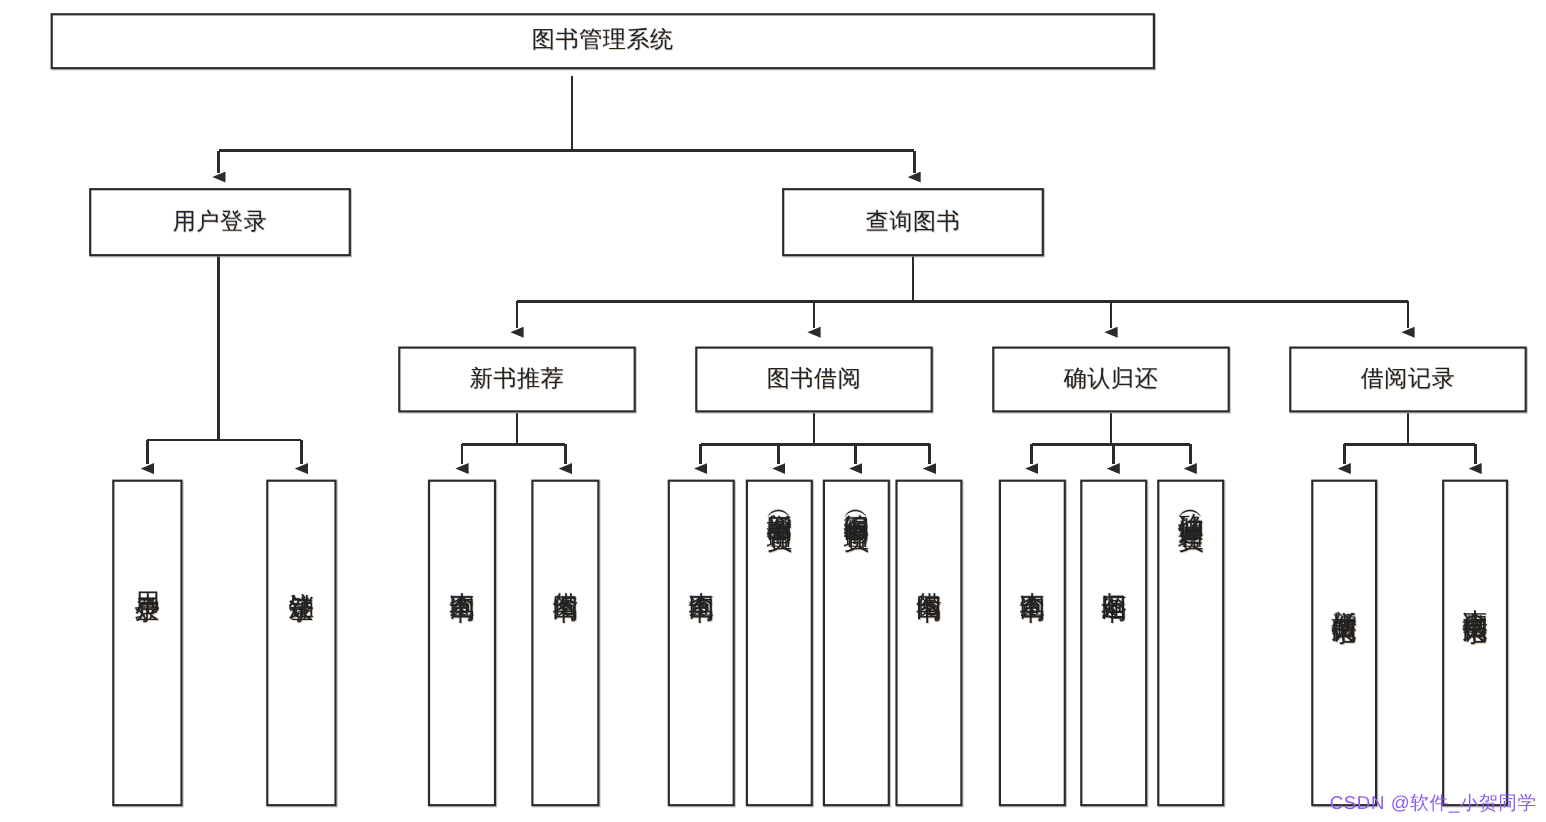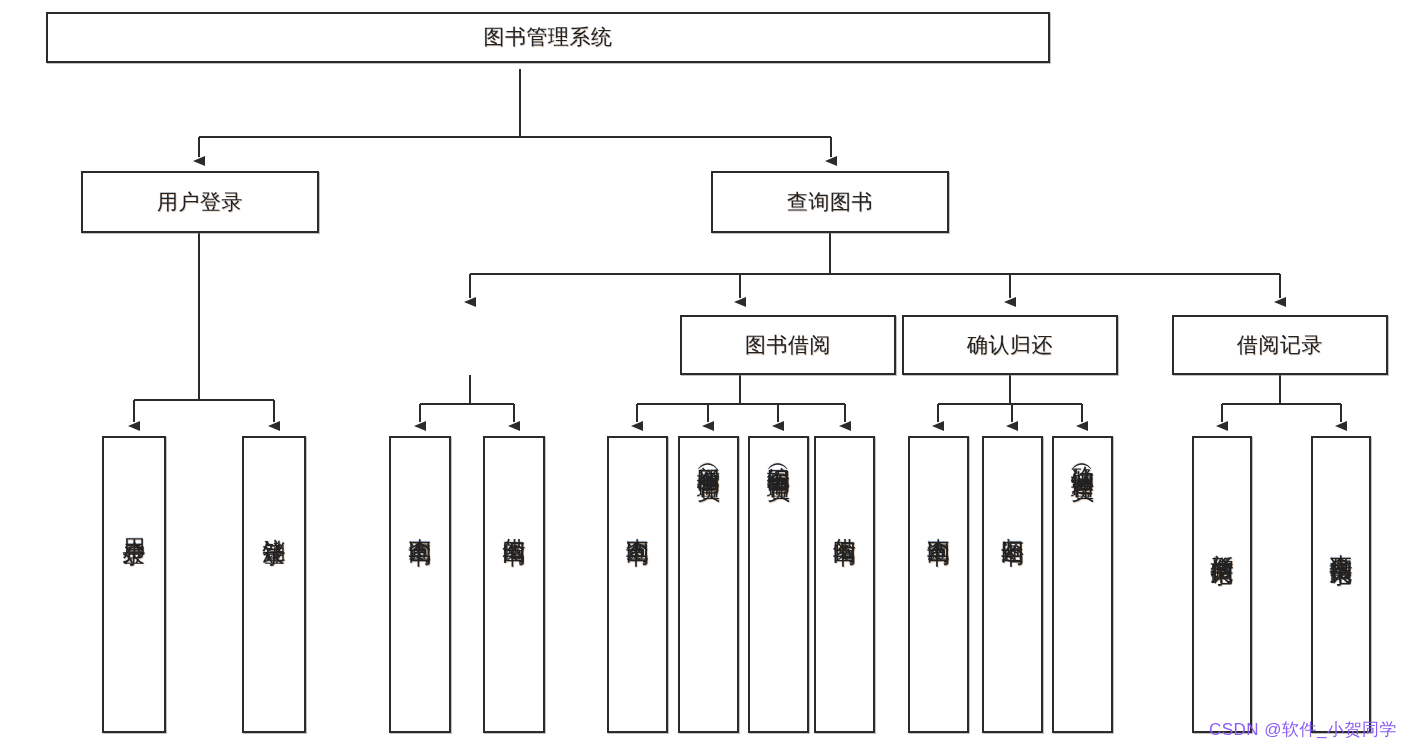--- a/index.html
+++ b/index.html
@@ -116,21 +116,24 @@
     <span class="node-label">图书管理系统</span>
   </div>
 
   <div class="node-box" style="left:81px;top:171px;width:238px;height:62px;">
     <span class="node-label">用户登录</span>
   </div>
   <div class="node-box" style="left:711px;top:171px;width:238px;height:62px;">
     <span class="node-label">查询图书</span>
   </div>
 
-  <div class="node-box" style="left:632px;top:315px;width:216px;height:60px;margin-left:48px;">
+  <div class="node-box" style="left:362px;top:315px;width:216px;height:60px;">
+    <span class="node-label">新书推荐</span>
+  </div>
+  <div class="node-box" style="left:632px;top:315px;width:216px;height:60px;">
     <span class="node-label">图书借阅</span>
   </div>
   <div class="node-box" style="left:902px;top:315px;width:216px;height:60px;">
     <span class="node-label">确认归还</span>
   </div>
   <div class="node-box" style="left:1172px;top:315px;width:216px;height:60px;">
     <span class="node-label">借阅记录</span>
   </div>
 
   <div class="node-box leaf mid" style="left:102px;top:436px;width:64px;height:297px;">

